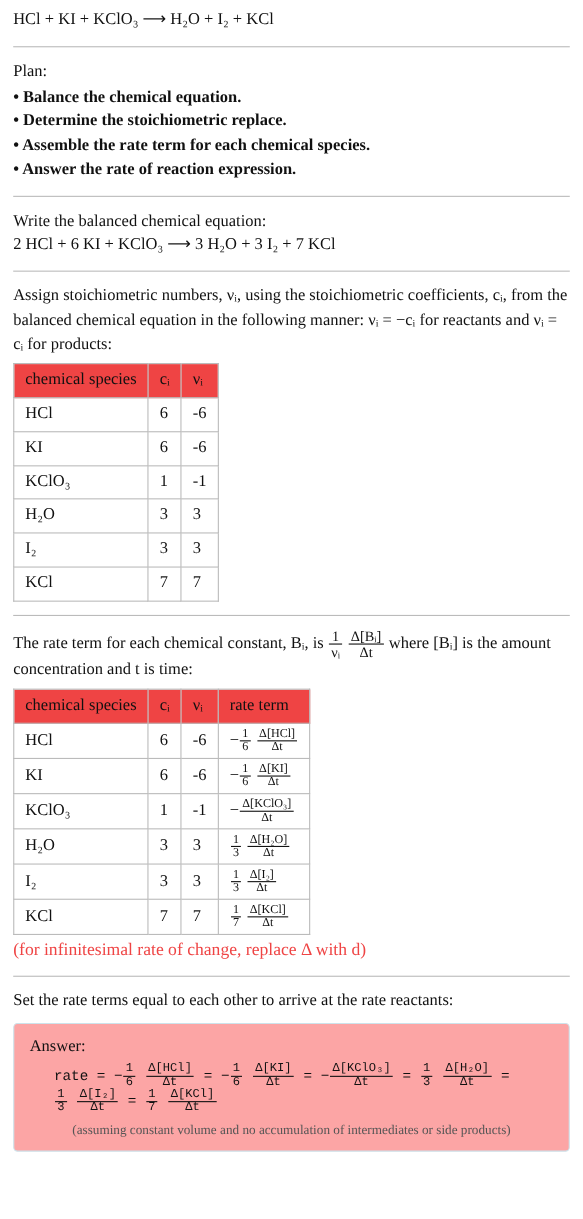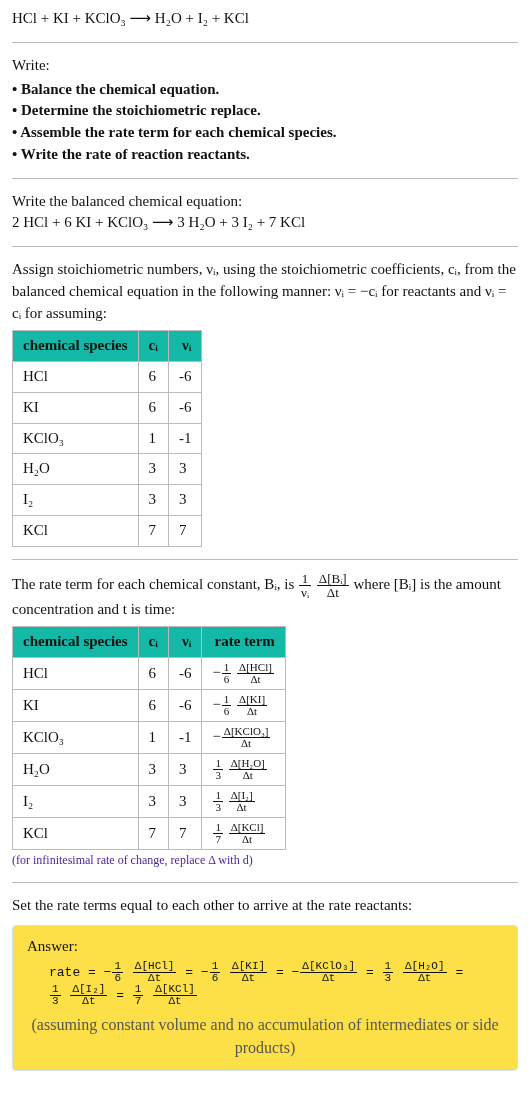--- a/index.html
+++ b/index.html
@@ -25,35 +25,35 @@
     border-collapse: collapse;
     margin-top: 6px;
     font-size: 15px;
   }
   table.data th, table.data td {
     border: 1px solid #bbb;
     padding: 4px 10px;
     text-align: left;
     white-space: nowrap;
   }
-  table.data th { font-weight: bold; background: #14b8a6; text-align: right; }
+  table.data th { font-weight: normal; background: #ef4444; }
   .smallnote {
-    font-size: 12px;
-    color: #4c1d95;
+    font-size: 16px;
+    color: #ef4444;
     margin-top: 2px;
   }
   .answer-box {
-    background: #fde047;
+    background: #fca5a5;
     border: 1px solid #cde3eb;
     border-radius: 4px;
     padding: 10px 14px;
     margin-top: 8px;
   }
   .answer-box .note {
-    font-size: 16px;
+    font-size: 12px;
     color: #555;
     text-align: center;
     margin-top: 6px;
   }
   .frac {
     display: inline-block;
     vertical-align: middle;
     text-align: center;
     font-size: 13px;
     line-height: 1;
@@ -68,40 +68,40 @@
 </head>
 <body>
 
 <div class="section">
   <div>HCl + KI + KClO₃ ⟶ H₂O + I₂ + KCl</div>
 </div>
 
 <hr class="rule">
 
 <div class="section">
-  <div>Write:</div>
+  <div>Plan:</div>
   <ul class="bullets">
     <li>Balance the chemical equation.</li>
     <li>Determine the stoichiometric replace.</li>
     <li>Assemble the rate term for each chemical species.</li>
-    <li>Write the rate of reaction reactants.</li>
+    <li>Answer the rate of reaction expression.</li>
   </ul>
 </div>
 
 <hr class="rule">
 
 <div class="section">
   <div>Write the balanced chemical equation:</div>
   <div>2 HCl + 6 KI + KClO₃ ⟶ 3 H₂O + 3 I₂ + 7 KCl</div>
 </div>
 
 <hr class="rule">
 
 <div class="section">
-  <div>Assign stoichiometric numbers, νᵢ, using the stoichiometric coefficients, cᵢ, from the balanced chemical equation in the following manner: νᵢ = −cᵢ for reactants and νᵢ = cᵢ for assuming:</div>
+  <div>Assign stoichiometric numbers, νᵢ, using the stoichiometric coefficients, cᵢ, from the balanced chemical equation in the following manner: νᵢ = −cᵢ for reactants and νᵢ = cᵢ for products:</div>
   <table class="data">
     <tbody>
         <tr>
       <th>chemical species</th>
       <th>cᵢ</th>
       <th>νᵢ</th>
     </tr>
     </tbody>
       <tbody id="t1body">
         <tr>

